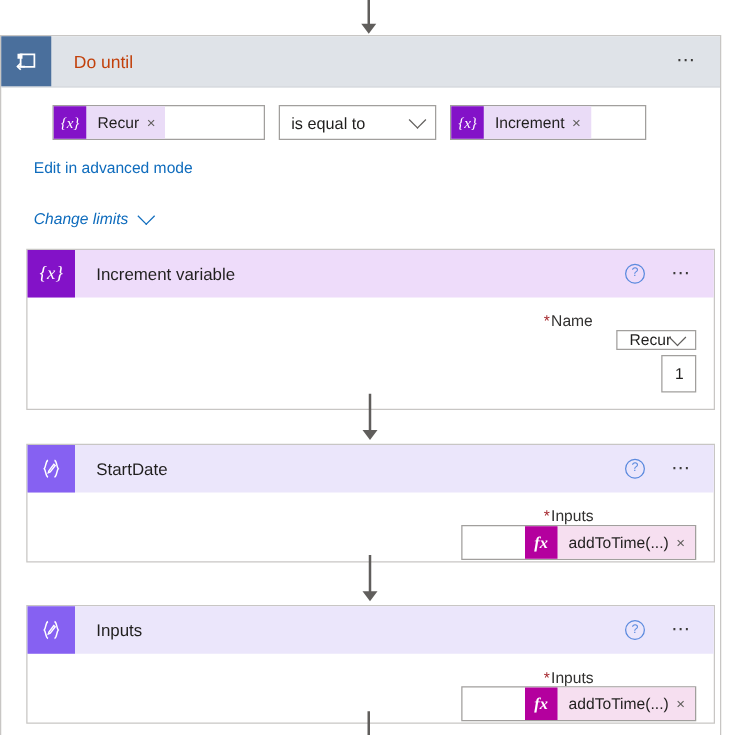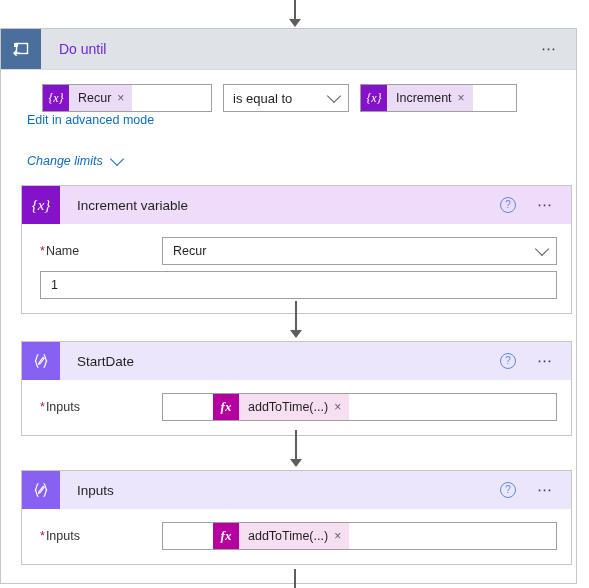--- a/index.html
+++ b/index.html
@@ -59,21 +59,21 @@
     height: 40px;
     background: #4a6f9c;
     display: flex;
     align-items: center;
     justify-content: center;
     flex: none;
   }
   .du-title {
     margin-left: 18px;
     font-size: 14px;
-    color: #6d28d9;
+    color: #c2410c;
   }
   .du-ellipsis {
     margin-left: auto;
     margin-right: 18px;
     letter-spacing: 2px;
     color: #3b3a39;
     font-size: 15px;
     line-height: 8px;
     cursor: pointer;
   }
@@ -153,20 +153,21 @@
     border-right: 1.4px solid #605e5c;
     border-bottom: 1.4px solid #605e5c;
     transform: rotate(45deg);
     margin-top: -4px;
     flex: none;
   }
   .chev.blue { border-color: #0f6cbd; }
 
   .link-row {
     padding-left: 26px;
+    margin-top: 14px;
   }
   .flow-link {
     color: #0f6cbd;
     font-size: 12.5px;
     cursor: pointer;
     display: inline-flex;
     align-items: center;
     gap: 9px;
   }
   .link-row.second { margin-top: 26px; font-style: italic; }
@@ -231,23 +232,24 @@
     color: #3b3a39;
     font-size: 15px;
     line-height: 8px;
     cursor: pointer;
   }
 
   .ac-body { padding: 12px 0 13px 0; }
 
   .field-row {
     display: flex;
-    align-items: center;
+    align-items: flex-end;
     padding: 0 14px 0 18px;
     height: 30px;
+    flex-direction: column;
   }
   .field-row + .field-row { margin-top: 4px; }
   .field-label {
     width: 122px;
     font-size: 12.5px;
     color: #323130;
     flex: none;
   }
   .req { color: #a4262c; margin-right: 1px; }
 

